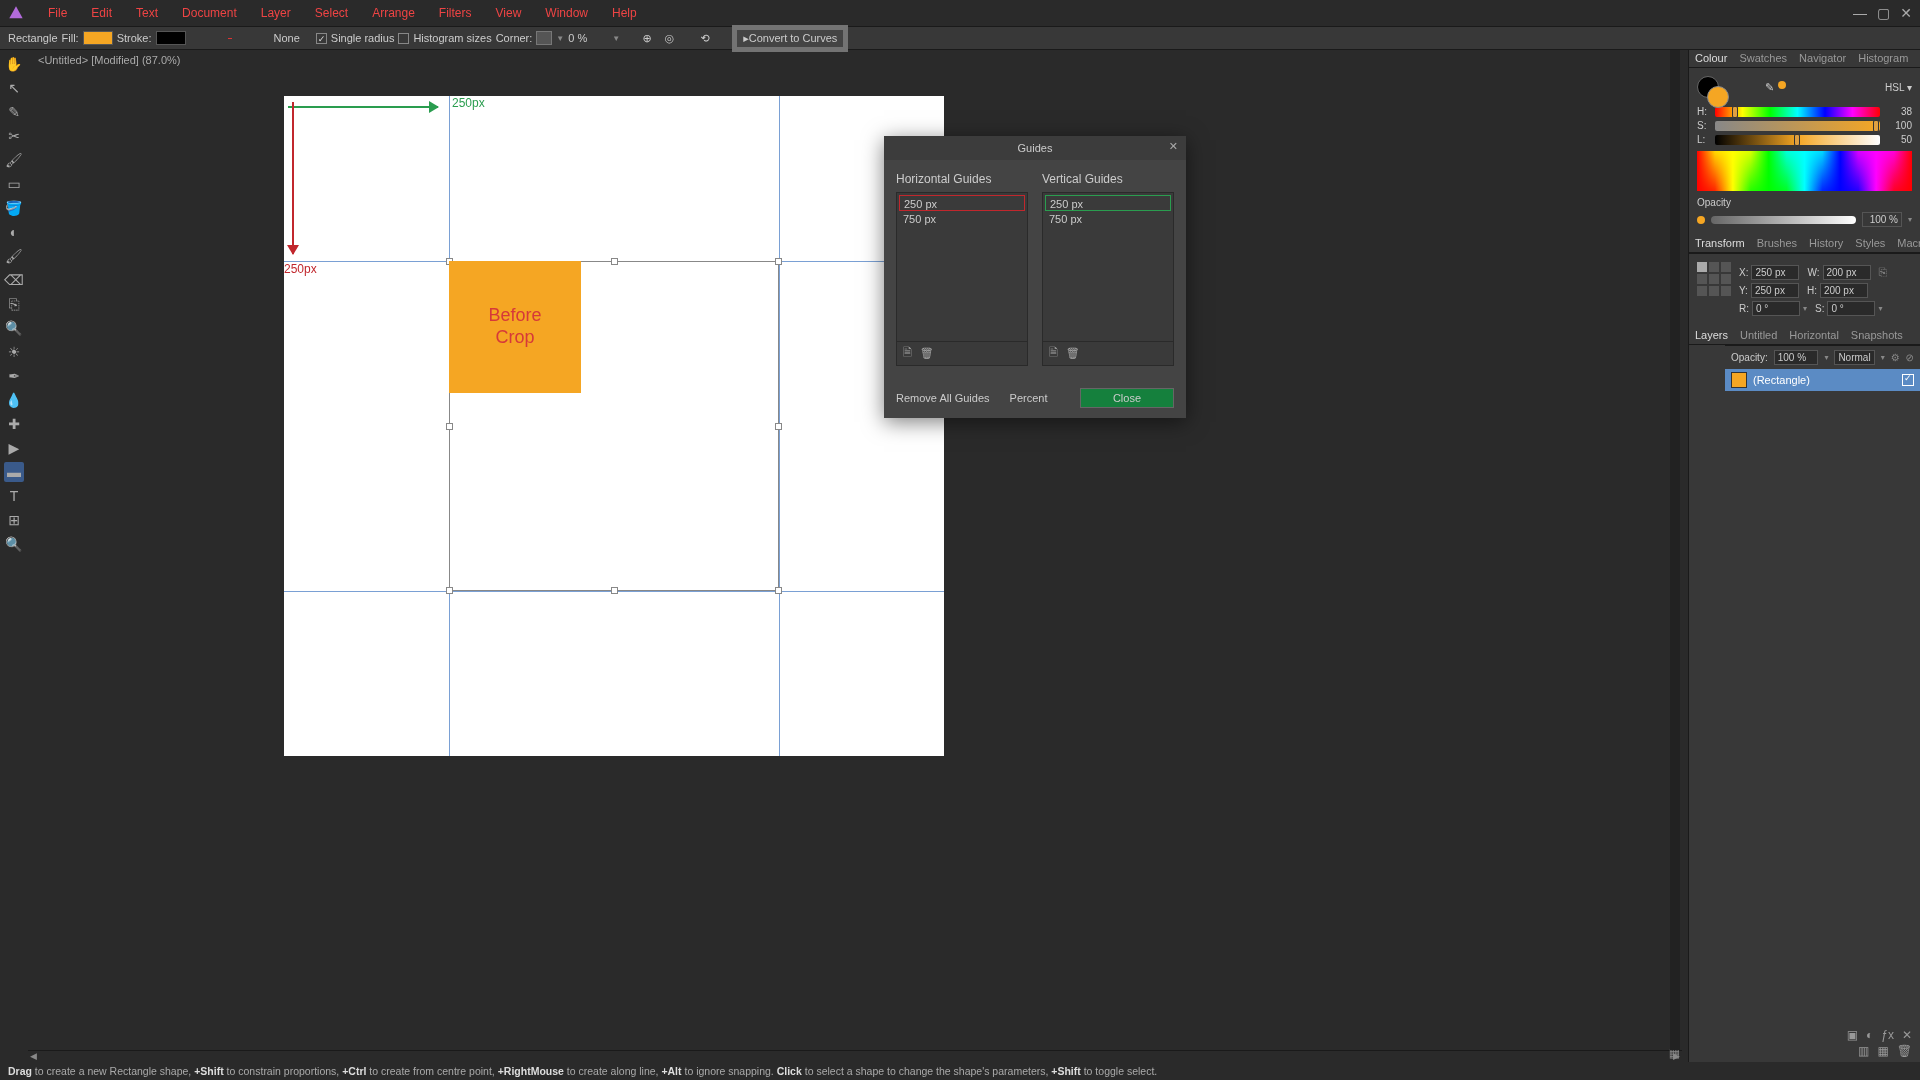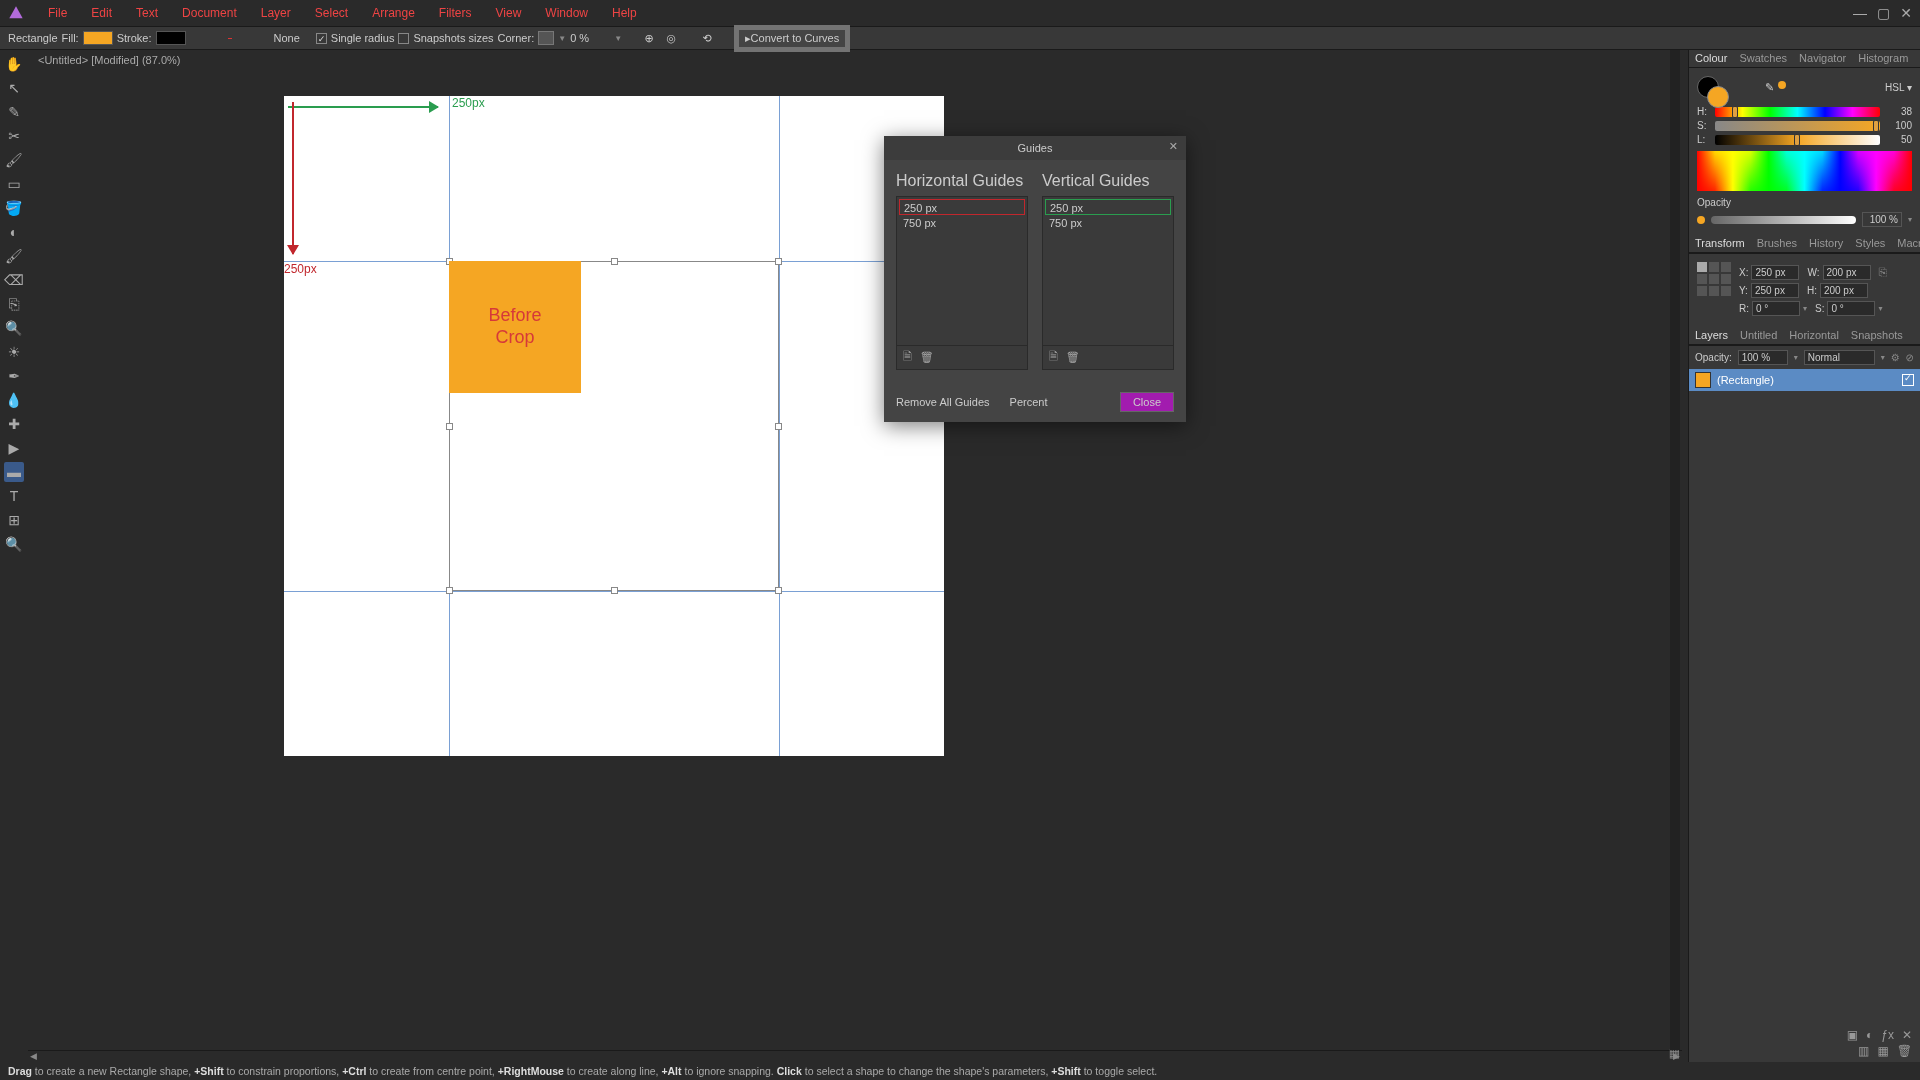--- a/index.html
+++ b/index.html
@@ -50,28 +50,28 @@
 .arrow-v:after { content:""; position:absolute; bottom:-1px; left:-5px; border-top:10px solid #c1272d; border-left:6px solid transparent; border-right:6px solid transparent; }
 .anno-label { position:absolute; font-size:12px; }
 
 
 .dialog { position:absolute; left:884px; top:136px; width:302px; background:#444; color:#ccc; font-size:11px; box-shadow:0 4px 20px rgba(0,0,0,0.5); }
 .dialog .titlebar { height:24px; display:flex; align-items:center; justify-content:center; position:relative; background:#3c3c3c; }
 .dialog .titlebar .close-x { position:absolute; right:8px; top:4px; color:#aaa; }
 .dialog .body { padding:12px; }
 .dialog .cols { display:flex; gap:14px; }
 .dialog .col { flex:1; }
-.dialog .col-label { margin-bottom:6px; font-size:16px; }
+.dialog .col-label { margin-bottom:6px; font-size:12px; }
 .dialog .listbox { height:150px; background:#3a3a3a; border:1px solid #2a2a2a; padding:2px; }
 .dialog .listbox .row { padding:2px 4px; height:16px; font-size:11px; }
 .dialog .listbox .row.sel-red { border:1px solid #c1272d; }
 .dialog .listbox .row.sel-green { border:1px solid #2a9d4f; }
 .dialog .list-actions { height:24px; background:#3a3a3a; border:1px solid #2a2a2a; border-top:none; display:flex; align-items:center; gap:8px; padding:0 6px; color:#aaa; }
 .dialog .footer { display:flex; align-items:center; padding:10px 12px; gap:10px; }
-.dialog .footer .btn { margin-left:auto; padding:3px 12px; background:#a21caf; border:1px solid #666; }
+.dialog .footer .btn { margin-left:auto; padding:3px 32px; background:#15803d; border:1px solid #666; }
 
 
 .right-panels { position:absolute; right:0; top:50px; width:232px; bottom:0; background:#383838; border-left:1px solid #1a1a1a; overflow:hidden;}
 .panel-tabs { display:flex; gap:0; border-bottom:1px solid #1a1a1a; font-size:11px; height:18px;text-align:right; }
 .panel-tabs .ptab { padding:2px 6px; color:#999; }
 .panel-tabs .ptab.active { color:#ddd; }
 .colour-panel { padding:8px; }
 .colour-circles { display:flex; align-items:center; gap:6px; margin-bottom:8px; position:relative;}
 .colour-circle-back { width:22px; height:22px; border-radius:50%; background:#000; border:1px solid #666; position:relative; z-index:1;}
 .colour-circle-front { width:22px; height:22px; border-radius:50%; background:#f5a623; border:1px solid #888; position:absolute; left:10px; top:10px; z-index:2;}
@@ -93,21 +93,21 @@
 .opacity-row .valbox { width:40px; font-size:10px; text-align:right; border:1px solid #555; padding:1px 3px;}
 
 .transform-panel { padding:8px; border-top:1px solid #1a1a1a; }
 .anchor-grid { display:inline-grid; grid-template-columns:repeat(3,10px); grid-template-rows:repeat(3,10px); gap:2px; margin-right:8px; vertical-align:middle;}
 .anchor-grid .cell { background:#555; }
 .anchor-grid .cell.on { background:#aaa; }
 .tfield-row { display:flex; gap:8px; margin:3px 0; align-items:center;}
 .tfield { display:flex; align-items:center; gap:3px; font-size:10px;}
 .tfield .inp { width:48px; background:#2a2a2a; border:1px solid #555; padding:1px 3px; color:#ccc; font-size:10px;}
 
-.layers-panel { border-top:1px solid #1a1a1a; }
+.layers-panel { border-top:1px solid #1a1a1a;margin-left:36px; }
 .layers-header { display:flex; align-items:center; gap:6px; padding:4px 6px; font-size:10px;}
 .layers-header .inp { width:50px; background:#2a2a2a; border:1px solid #555; padding:1px 3px; color:#ccc; font-size:10px;}
 .layers-header .sel { flex:1; background:#2a2a2a; border:1px solid #555; padding:1px 3px; color:#ccc; font-size:10px;}
 .layer-item { display:flex; align-items:center; gap:6px; padding:3px 6px; background:#5b8bc4; color:#fff; font-size:11px;}
 .layer-item .thumb { width:16px; height:16px; background:#f5a623; border:1px solid #333; }
 .layer-item .vis { margin-left:auto; width:12px; height:12px; border:1px solid #fff; background:#5b8bc4; position:relative;}
 .layer-item .vis:after{content:"✓"; font-size:9px; position:absolute; top:-2px; left:1px;}
 
 
 .statusbar { position:absolute; left:0; right:0; bottom:0; height:18px; background:#2a2a2a; color:#aaa; font-size:10.5px; padding:2px 8px; display:flex; align-items:center;}
@@ -146,21 +146,21 @@
   <span>Fill:</span>
   <div class="swatch fill"></div>
   <span>Stroke:</span>
   <div class="swatch stroke"></div>
   <div class="stroke-preview"></div>
   <span>None</span>
   <span style="width:8px"></span>
   <span class="checkbox checked"></span>
   <span>Single radius</span>
   <span class="checkbox"></span>
-  <span>Snapshots sizes</span>
+  <span>Histogram sizes</span>
   <span>Corner:</span>
   <div class="corner-box"></div>
   <span style="font-size:8px;color:#888">▼</span>
   <span style="width:40px;">0 %</span>
   <span style="font-size:8px;color:#888">▼</span>
   <span style="width:10px"></span>
   <span class="icon-btn">⊕</span>
   <span class="icon-btn">◎</span>
   <span style="width:10px"></span>
   <span class="icon-btn">⟲</span>

